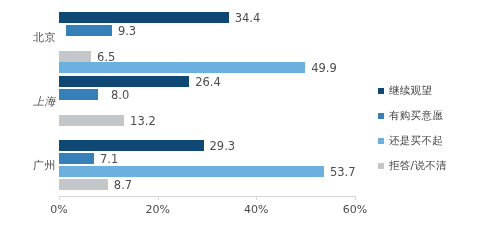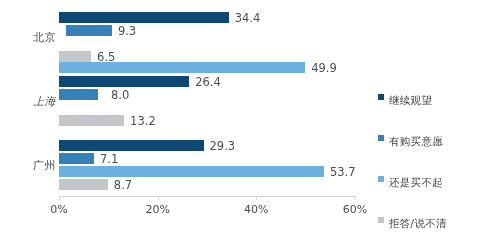--- a/index.html
+++ b/index.html
@@ -94,22 +94,22 @@
 
   
   .legend {
     position: absolute;
     left: 378px;
     top: 78px;
     width: 120px;
   }
   .legend-item {
     display: flex;
+    align-items: center;
     height: 25px;
-    margin-top: 16px;
   }
   .legend-swatch {
     width: 6px;
     height: 6px;
     margin-right: 5px;
     flex: 0 0 auto;
   }
   .legend-label {
     font-size: 10.5px;
     color: #3f3f3f;

